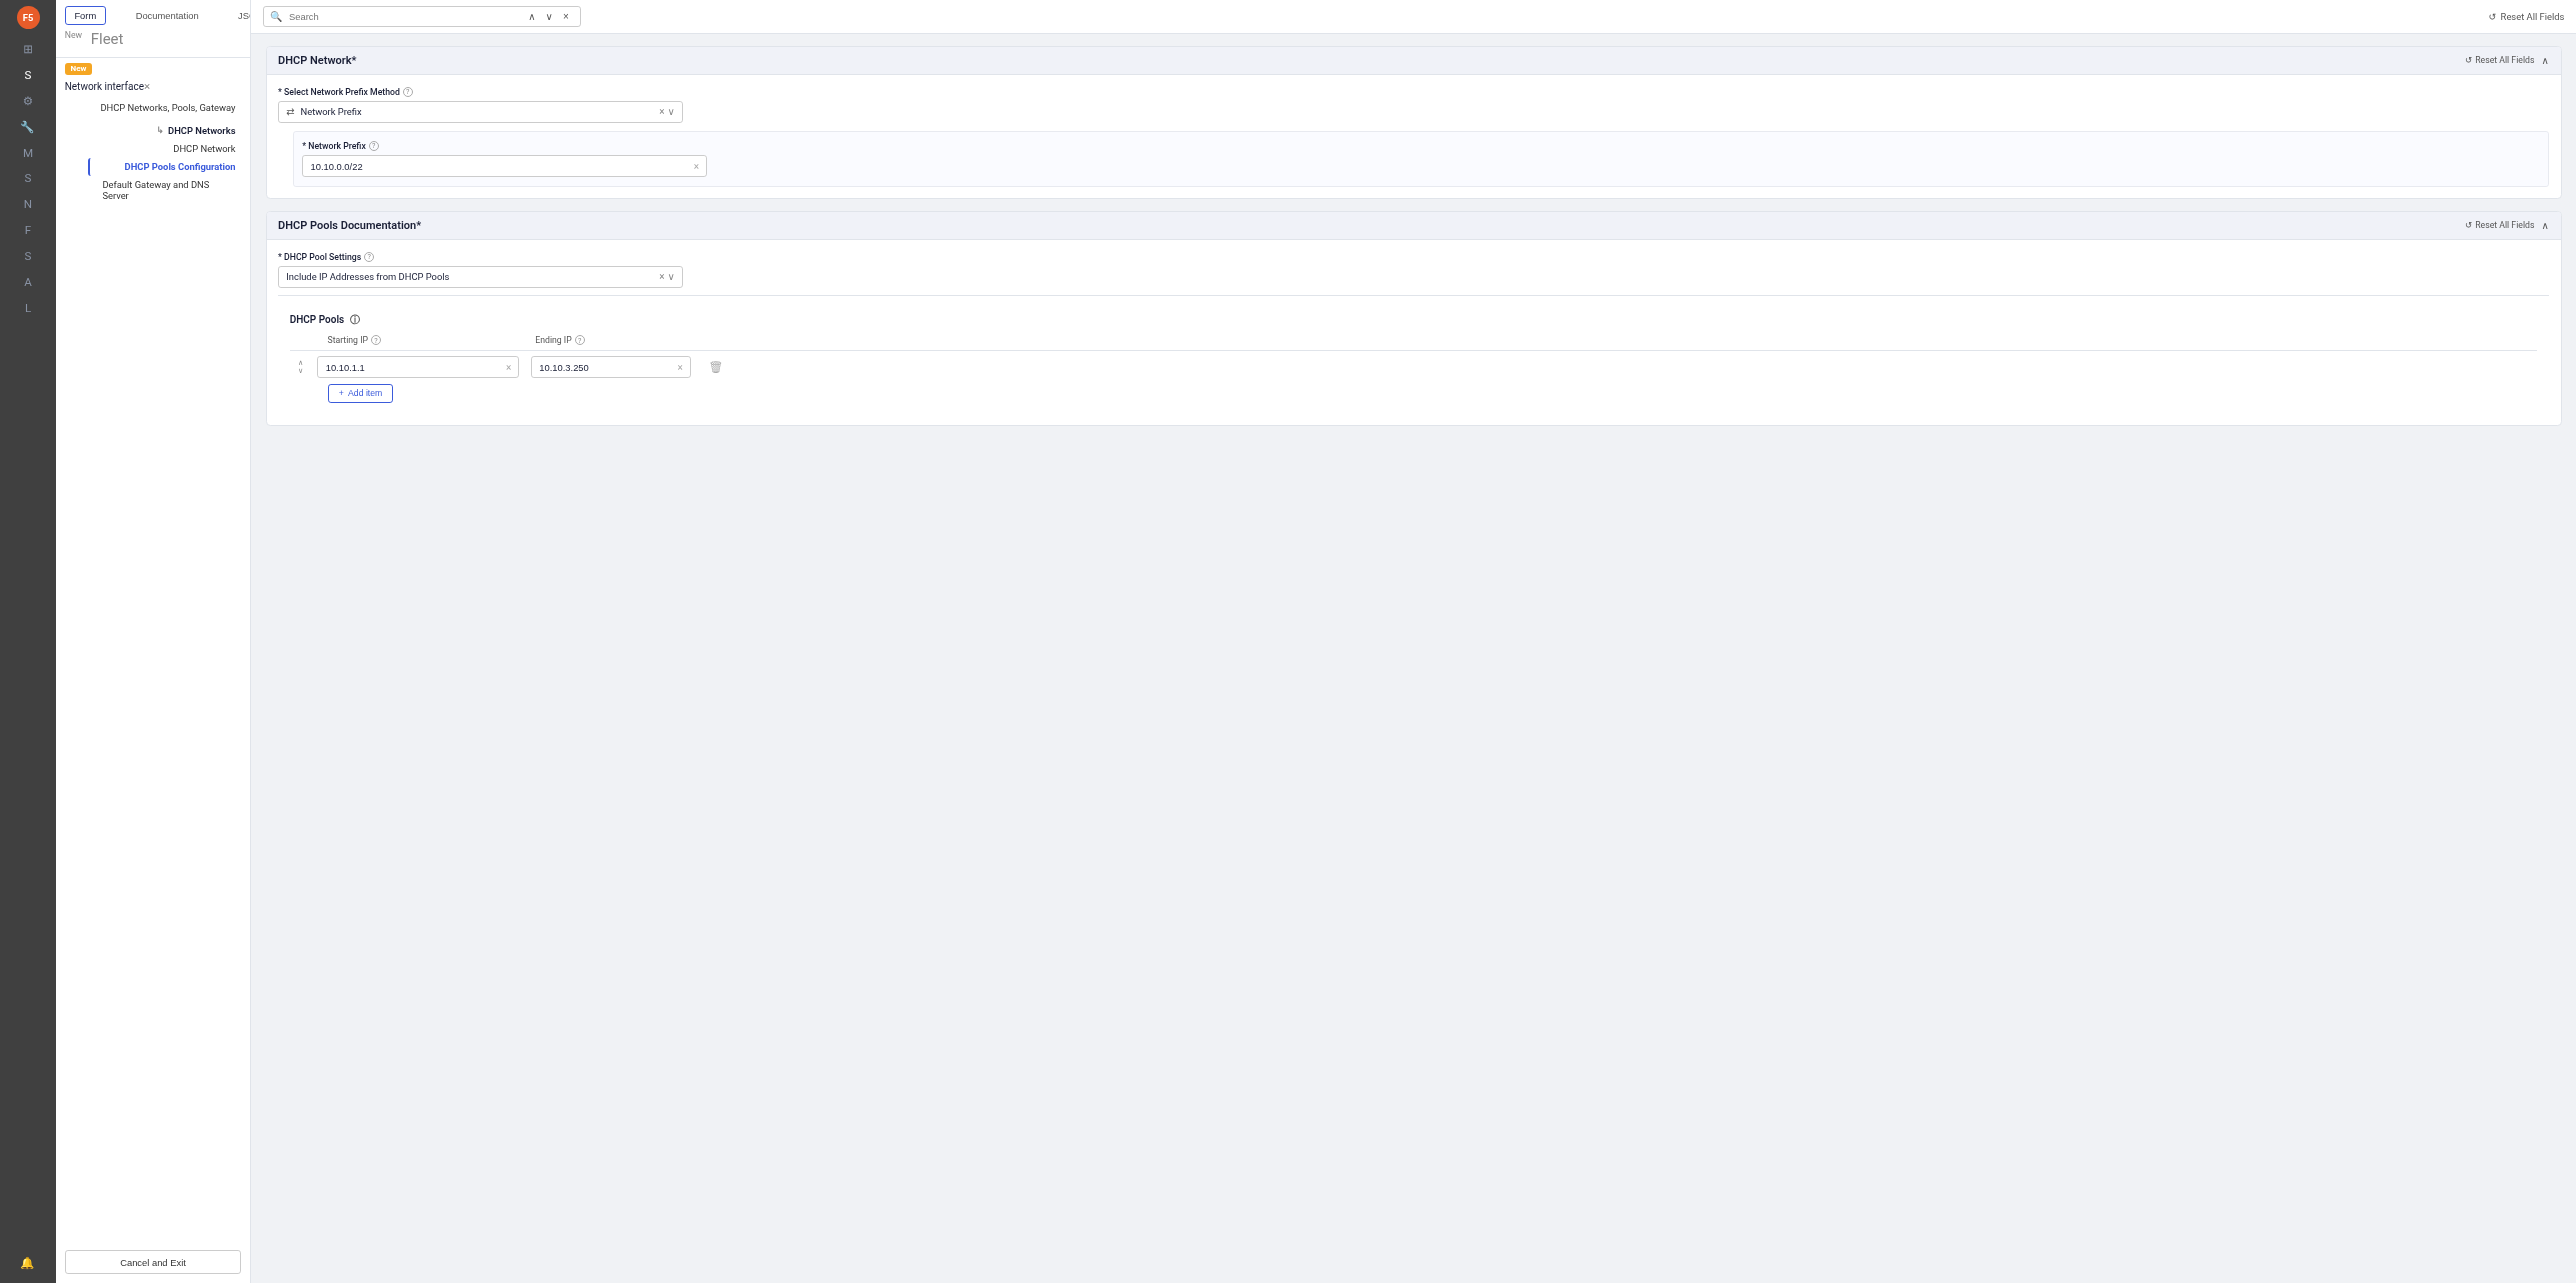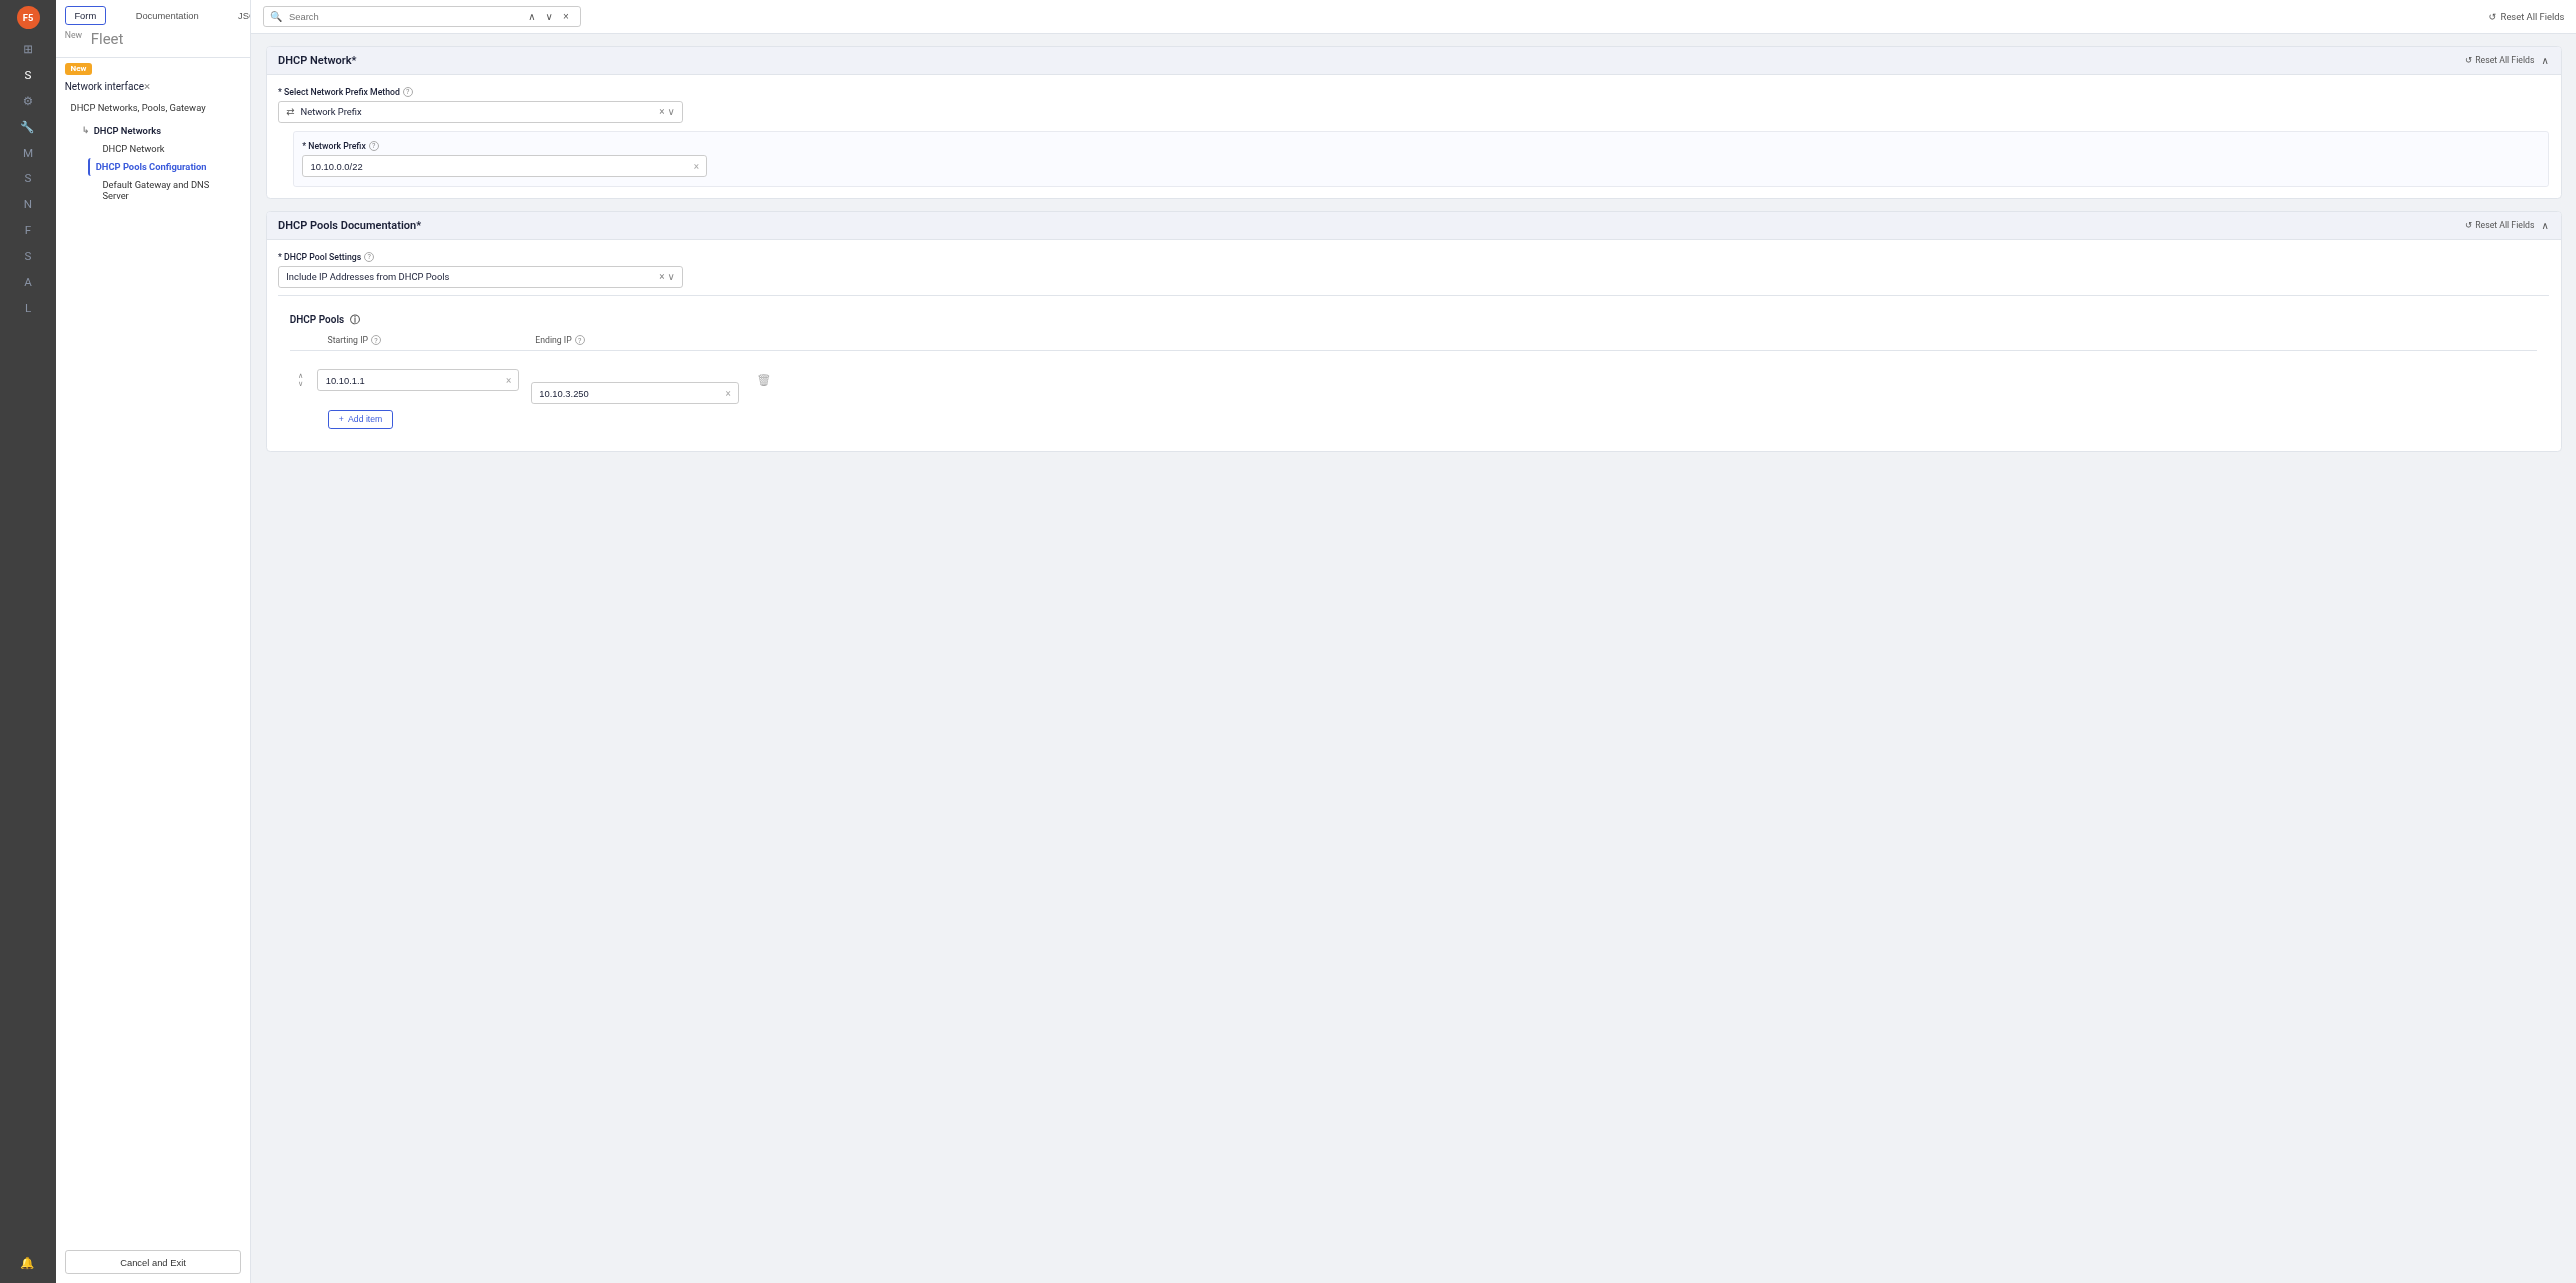--- a/index.html
+++ b/index.html
@@ -126,20 +126,21 @@
 
     .nav-item {
       padding: 3.6px 5.8px;
       border-radius: 2.9px;
       cursor: pointer;
       color: #333;
       font-size: 9.4px;
       display: flex;
       align-items: center;
       gap: 4.3px;
+      justify-content: flex-end;
     }
     .nav-item.section-header {
       font-weight: 600;
       color: #1a1f36;
       margin-top: 4.3px;
     }
     .nav-item.sub {
       padding-left: 14.5px;
     }
     .nav-item.active {
@@ -615,21 +616,21 @@
 
           <div class="pool-row">
             <div class="pool-row-arrows">
               <span>∧</span>
               <span>∨</span>
             </div>
             <div class="text-input" style="width:202px;">
               <input type="text" value="10.10.1.1" style="">
               <span class="clear-btn">×</span>
             </div>
-            <div class="text-input" style="width:208px; margin-left:5.8px;margin-top:26px;">
+            <div class="text-input" style="width:160px; margin-left:5.8px;">
               <input type="text" value="10.10.3.250" style="">
               <span class="clear-btn">×</span>
             </div>
             <span class="delete-btn" style="margin-left:11.6px;">🗑</span>
           </div>
 
           <button class="add-item-btn">
             <span>+</span>
             <span>Add item</span>
           </button>

